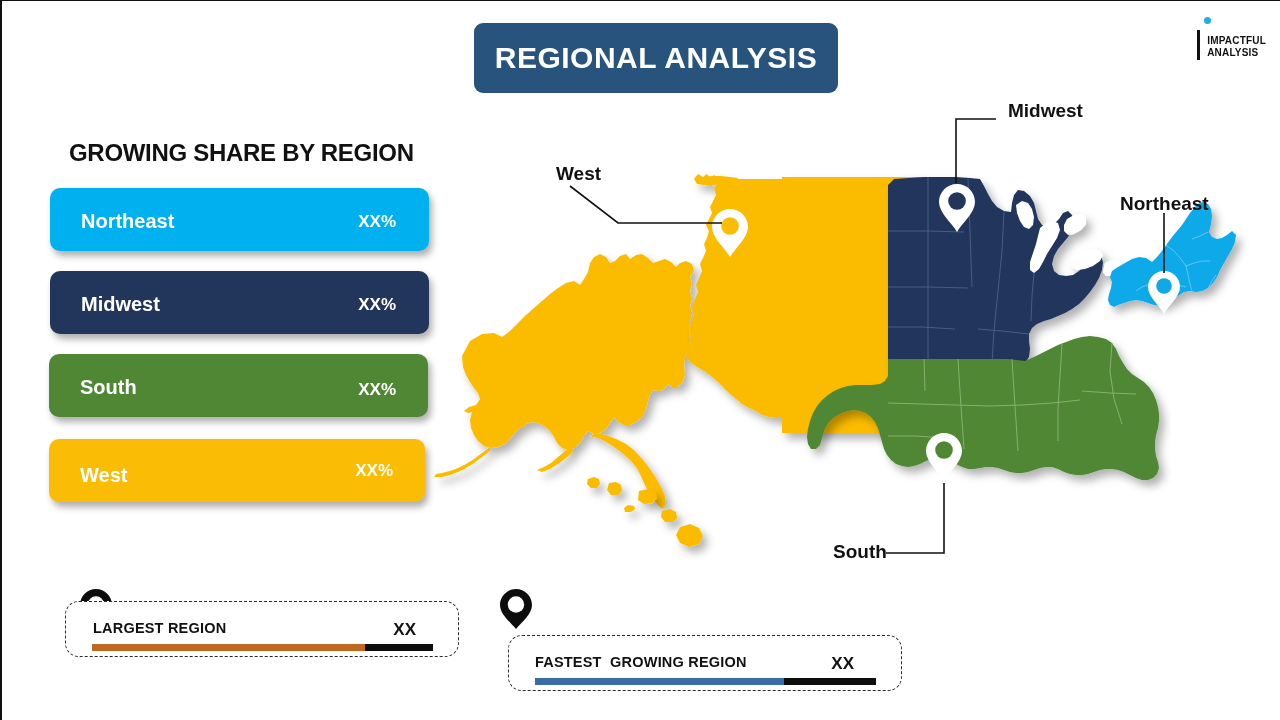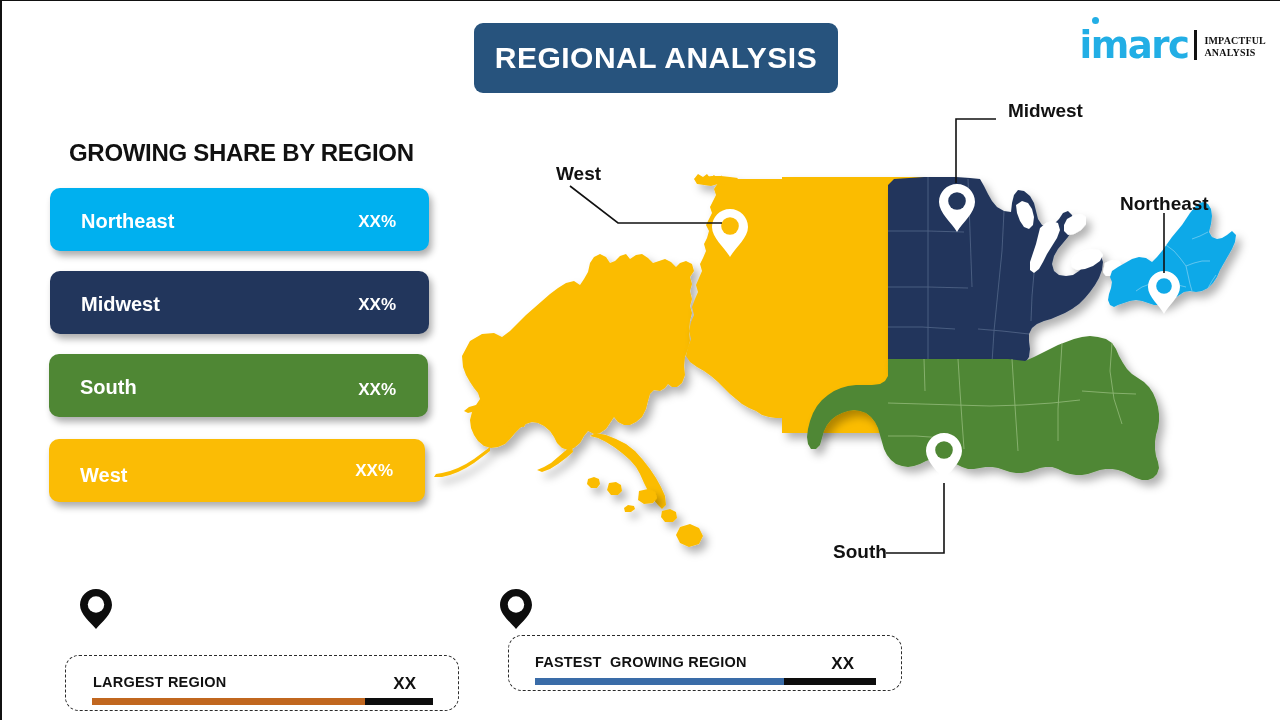--- a/index.html
+++ b/index.html
@@ -28,21 +28,21 @@
     letter-spacing:.5px;
     white-space:nowrap;
   }
 
   
   #logo{ position:absolute; right:14px; top:14px; display:flex; align-items:flex-end; height:48px;}
   #logo .dot{ position:absolute; left:13px; top:2px; width:7px; height:7px; border-radius:50%; background:#22AEE5;}
   #logo .word{ color:#22AEE5; font-size:37px; font-weight:bold; line-height:34px; letter-spacing:-1.5px; font-family:"DejaVu Sans", sans-serif;}
   #logo .divider{ width:3px; height:30px; background:#111; margin:0 7px 3px 6px;}
   #logo .tag{ display:flex; flex-direction:column; justify-content:center; margin-bottom:4px;}
-  #logo .tag span{ color:#111; font-size:10px; font-weight:bold; line-height:12px; letter-spacing:.2px;font-family:Liberation Serif, serif;}
+  #logo .tag span{ color:#111; font-size:10px; font-weight:bold; line-height:12px; letter-spacing:.2px;}
 
   
   #share-heading{
     position:absolute; left:67px; top:138px;
     font-size:24px; font-weight:bold; color:#111; letter-spacing:-.3px;
   }
   .share-bar{
     position:absolute;
     height:63px;
     border-radius:10px;
@@ -78,21 +78,21 @@
   .stat-box .label{
     position:absolute; font-size:14.5px; font-weight:bold; color:#111; letter-spacing:.2px; white-space:pre;
   }
   .stat-box .value{
     position:absolute; font-size:17px; font-weight:bold; color:#111;
   }
   .meter{ position:absolute; height:7px; display:flex; }
   .meter .fill{ height:100%; }
   .meter .rest{ height:100%; background:#0d0d0d; flex:1; }
 
-  #stat-largest{ left:63px; top:654px; width:394px; height:56px; }
+  #stat-largest{ left:63px; top:600px; width:394px; height:56px; }
   #stat-largest .label{ left:27px; top:18px; }
   #stat-largest .value{ right:42px; top:18px; }
   #stat-largest .meter{ left:26px; top:42px; width:341px; }
   #stat-largest .fill{ width:80%; background:#C1671F; }
 
   #stat-fastest{ left:506px; top:634px; width:394px; height:56px; }
   #stat-fastest .label{ left:26px; top:18px; }
   #stat-fastest .value{ right:47px; top:18px; }
   #stat-fastest .meter{ left:26px; top:42px; width:341px; }
   #stat-fastest .fill{ width:73%; background:#3A6CA8; }
@@ -109,21 +109,20 @@
 </style>
 </head>
 <body>
 
 <div id="title-banner">
   <span class="txt">REGIONAL ANALYSIS</span>
 </div>
 
 <div id="logo">
   <span class="dot"></span>
-  <span class="word">imarc</span>
   <span class="divider"></span>
   <span class="tag">
     <span>IMPACTFUL</span>
     <span>ANALYSIS</span>
   </span>
 </div>
 
 <div id="share-heading">GROWING SHARE BY REGION</div>
 
 <div class="share-bar" id="bar-northeast">

